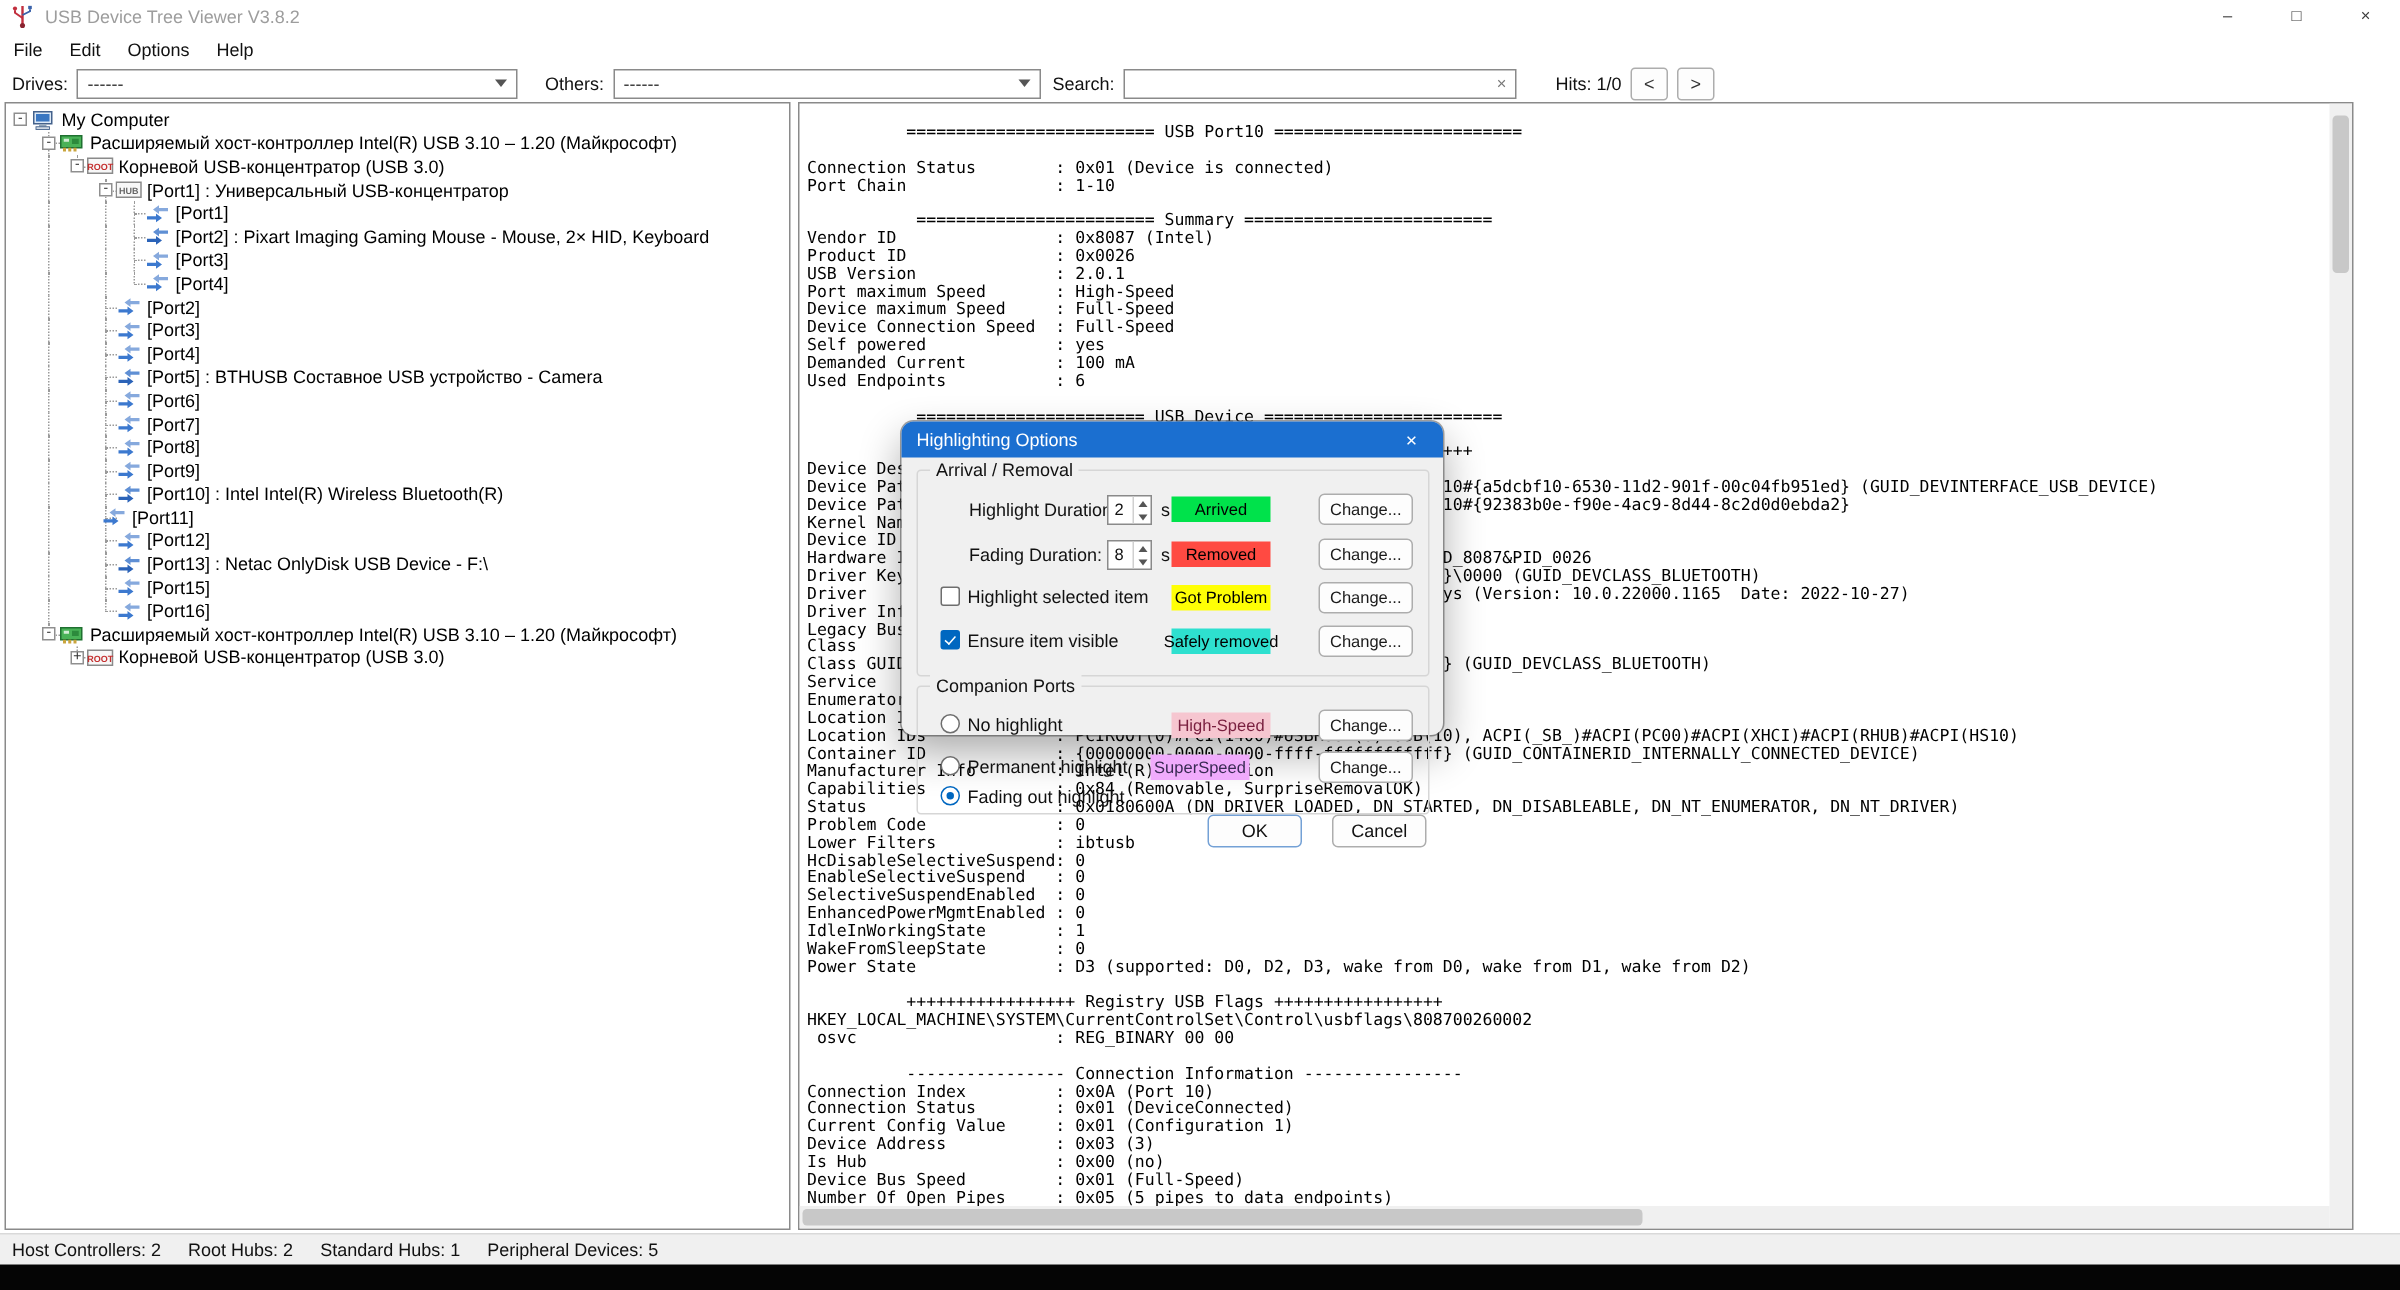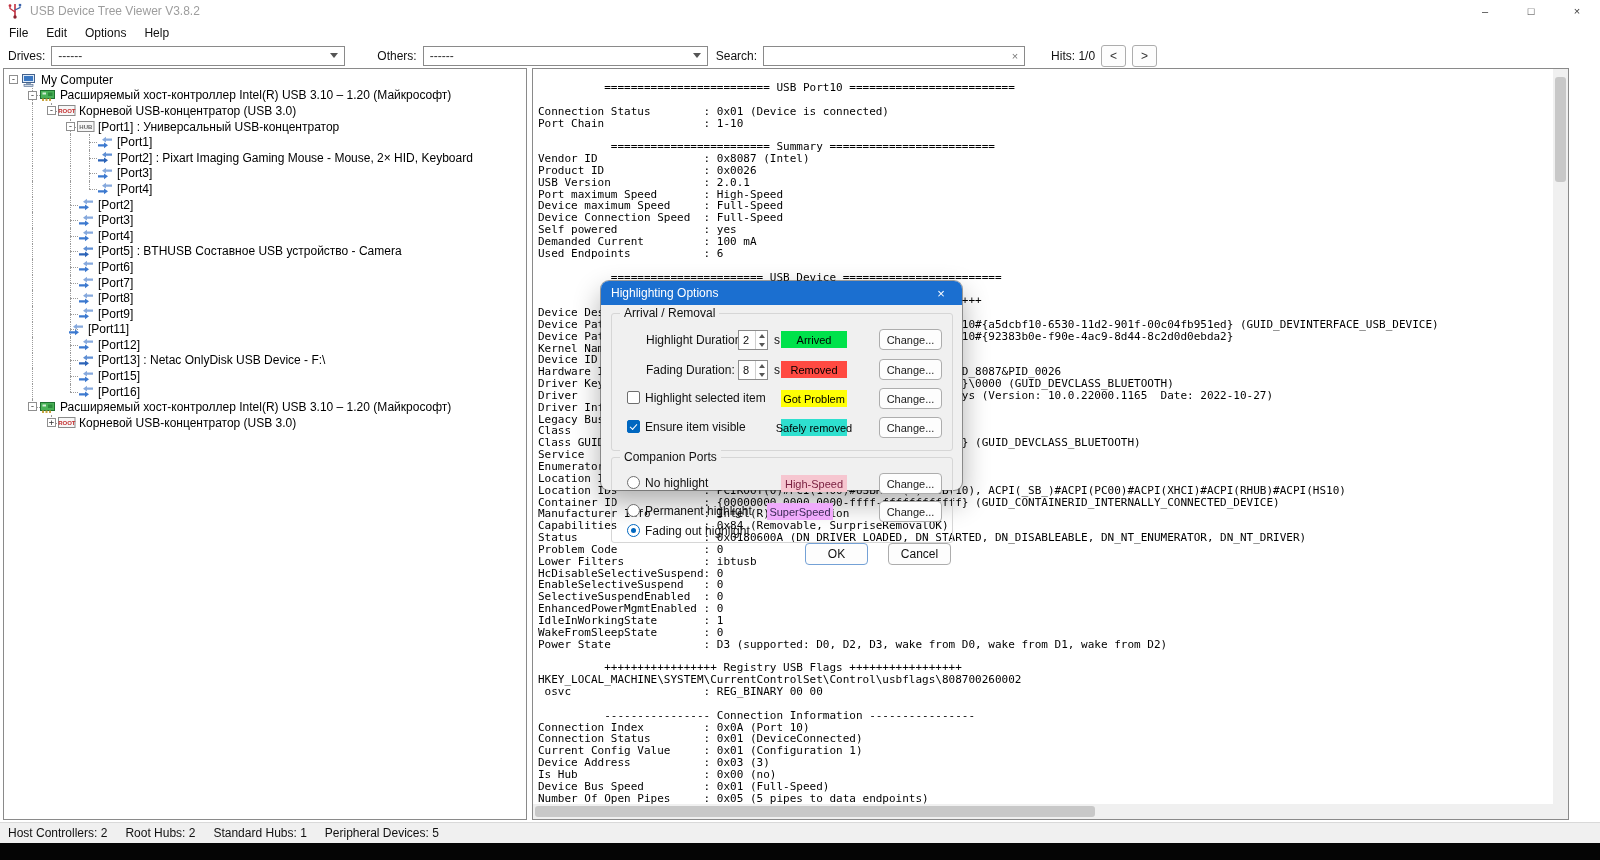--- a/index.html
+++ b/index.html
@@ -111,21 +111,21 @@
       <span class="menu-item">Options</span>
       <span class="menu-item">Help</span>
     </div>
 
   <div class="toolbar">
     <span class="tb-label">Drives:</span>
     <div class="combo" id="combo-drives">
       <span>------</span>
       <span class="tri-down-s"></span>
     </div>
-    <span class="tb-label" style="margin-left:32px">Others:</span>
+    <span class="tb-label" style="margin-left:18px">Others:</span>
     <div class="combo" id="combo-others">
       <span>------</span>
       <span class="tri-down-s"></span>
     </div>
     <span class="tb-label" style="">Search:</span>
     <div class="search-box">
       <input value="" style="">
       <span class="clear-x">×</span>
     </div>
     <span class="hits">Hits: 1/0</span>
@@ -372,20 +372,35 @@
         <div class="gv-bot" style="left: 66px;"></div>
         <div class="gh" style="left: 66px; width: 8px;"></div>
         <span class="row-content" style="left: 73px;">
           <span class="t-icon">
             <svg width="16" height="13" viewBox="0 0 16 13">
               <path d="M1 8.2 L7 8.2 L7 6.4 L11 9.3 L7 12.2 L7 10.4 L1 10.4 Z" fill="#3c79cf"></path>
               <path d="M15 2.6 L9 2.6 L9 0.8 L5 3.7 L9 6.6 L9 4.8 L15 4.8 Z" fill="#86a9dd"></path>
             </svg>
           </span>
           <span class="t-label">[Port9]</span>
+        </span>
+      </div>
+      <div class="tree-row">
+        <div class="gv-full" style="left: 28px;"></div>
+        <div class="gv-top" style="left: 66px;"></div>
+        <div class="gv-bot" style="left: 66px;"></div>
+        <div class="gh" style="left: 66px; width: 8px;"></div>
+        <span class="row-content" style="left: 73px;">
+          <span class="t-icon">
+            <svg width="16" height="13" viewBox="0 0 16 13">
+              <path d="M1 8.2 L7 8.2 L7 6.4 L11 9.3 L7 12.2 L7 10.4 L1 10.4 Z" fill="#2b63b8"></path>
+              <path d="M15 2.6 L9 2.6 L9 0.8 L5 3.7 L9 6.6 L9 4.8 L15 4.8 Z" fill="#5f8fd4"></path>
+            </svg>
+          </span>
+          <span class="t-label">[Port10] : Intel Intel(R) Wireless Bluetooth(R)</span>
         </span>
       </div>
       <div class="tree-row">
         <div class="gv-full" style="left: 28px;"></div>
         <div class="gv-top" style="left: 66px;"></div>
         <div class="gv-bot" style="left: 66px;"></div>
         <div class="gh" style="left: 66px; width: 8px;"></div>
         <span class="row-content" style="left: 63px;">
           <span class="t-icon">
             <svg width="16" height="13" viewBox="0 0 16 13">

